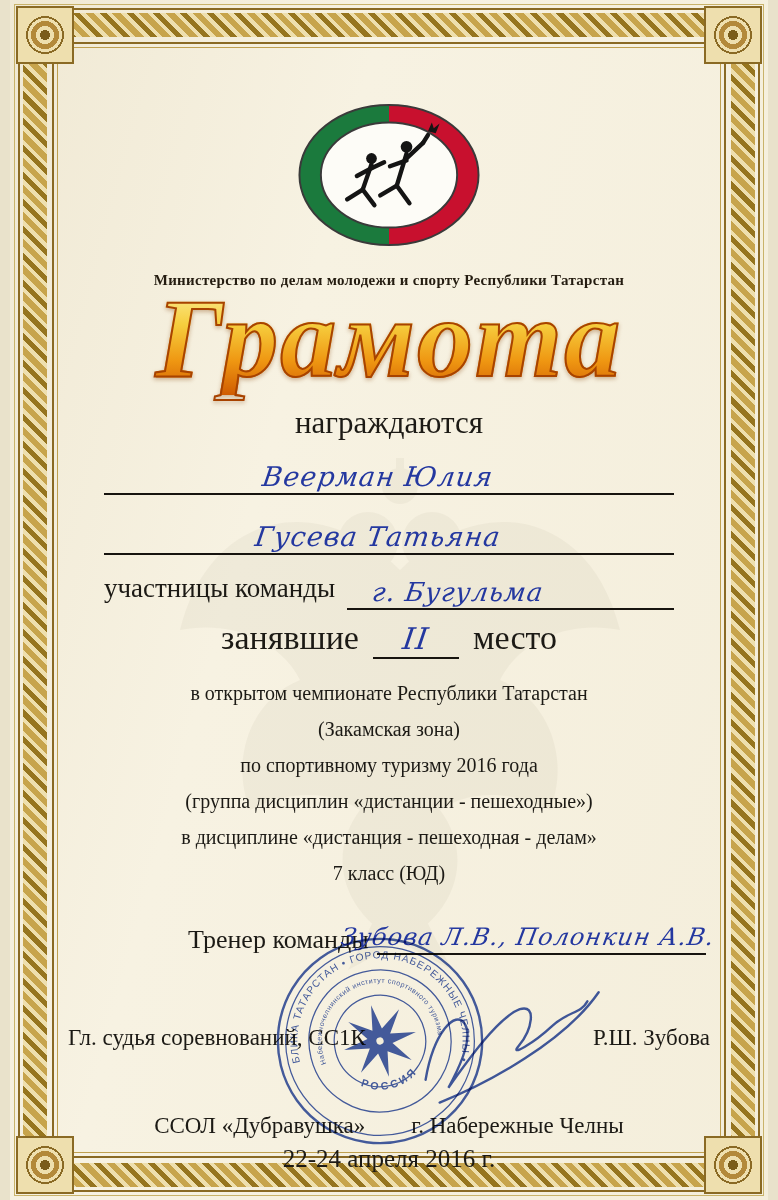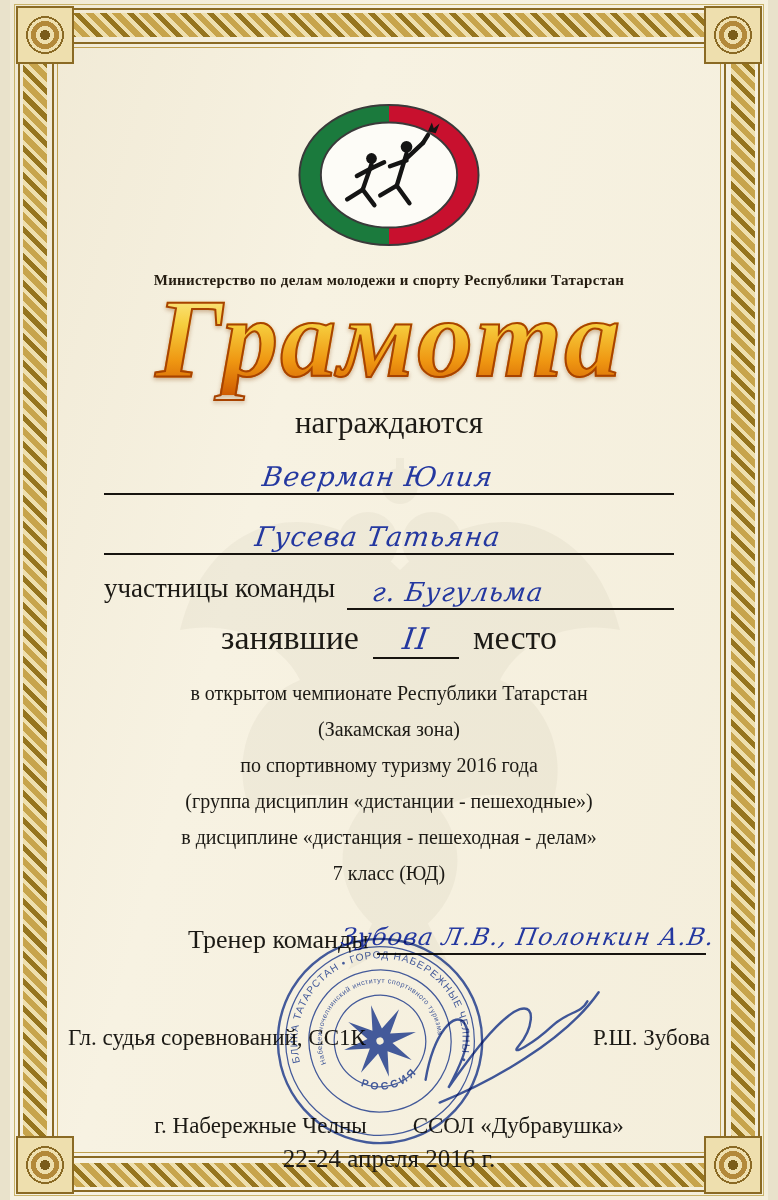--- a/index.html
+++ b/index.html
@@ -170,22 +170,22 @@
         <span class="hand">Зубова Л.В., Полонкин А.В.</span>
       </span>
     </div>
 
     <div class="judge-row">
       <span>Гл. судья соревнований, СС1К</span>
       <span>Р.Ш. Зубова</span>
     </div>
 
     <div class="footer-line">
+      <span>ССОЛ «Дубравушка»</span>
       <span>г. Набережные Челны</span>
-      <span>ССОЛ «Дубравушка»</span>
     </div>
     <div class="footer-date">22-24 апреля 2016 г.</div>
   </div>
 
   <svg class="stamp" viewBox="0 0 220 220">
     <defs>
       <path id="arcOuter" d="M 25,110 a 85,85 0 1 1 170,0 a 85,85 0 1 1 -170,0" fill="none"></path>
       <path id="arcInner" d="M 53.6,130.5 A 60,60 0 1 1 166.4,130.5" fill="none"></path>
       <path id="arcBottom" d="M 60,110 a 50,50 0 0 0 100,0" fill="none"></path>
     </defs>

